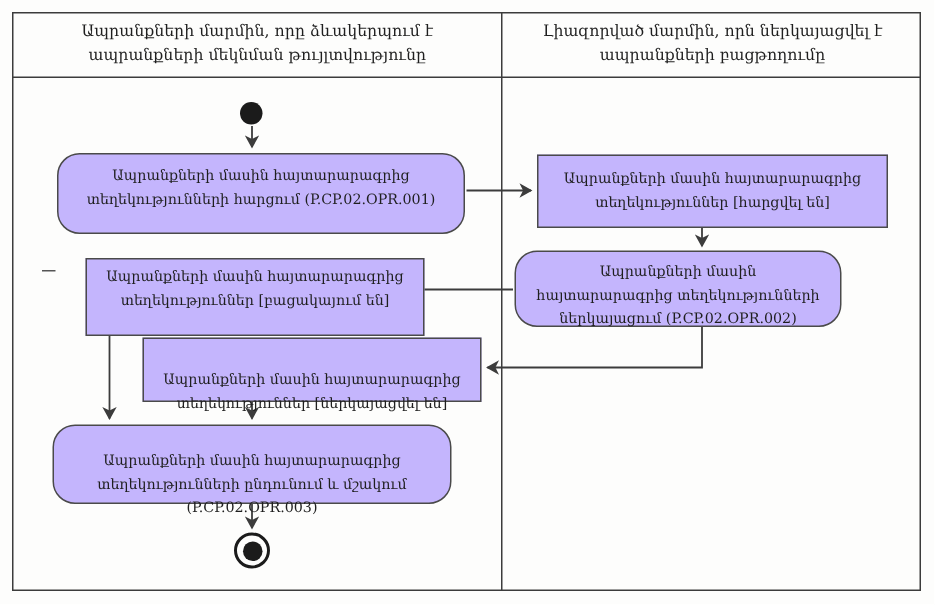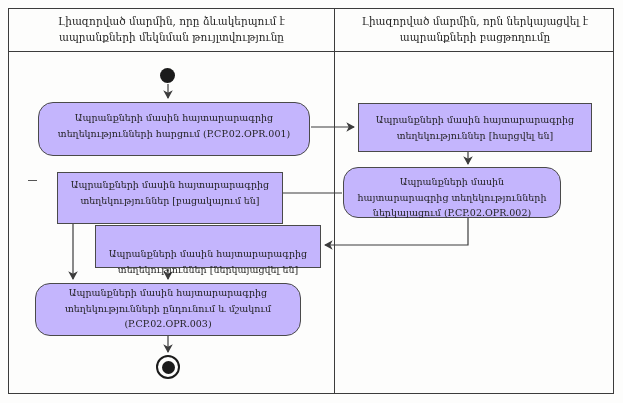--- a/index.html
+++ b/index.html
@@ -65,21 +65,21 @@
     border: 1.3px solid #4a4a4a;
     padding: 7px 10px 4px 10px;
   }
   .node.rounded { border-radius: 15px; }
 
   #activity1 { left: 38px;  top: 102px; width: 272px; height: 54px; }
   #object1   { left: 358px; top: 103px; width: 234px; height: 49px; padding-top: 8px; }
   #activity2 { left: 343px; top: 167px; width: 218px; height: 51px; padding-top: 6px; }
   #object2   { left: 18px;  top: 172px; width: 226px; height: 52px; padding-top: 4px; margin-left: 39px; }
   #object3   { left: 95px;  top: 225px; width: 226px; height: 43px; padding-top: 20px; }
-  #activity3 { left: 35px;  top: 283px; width: 266px; height: 53px; padding-top: 1px; }
+  #activity3 { left: 35px;  top: 283px; width: 266px; height: 53px; padding-top: 16px; }
 
   .start-node {
     position: absolute;
     left: 160px; top: 68px;
     width: 15px; height: 15px;
     border-radius: 50%;
     background: #1b1b1b;
   }
   .end-node {
     position: absolute;
@@ -116,21 +116,21 @@
 </style>
 </head>
 <body>
 
 <div id="stage">
 
   <div class="frame"></div>
   <div class="lane-divider"></div>
   <div class="header-divider"></div>
 
-  <div class="lane-header left">Լիազորված մարմին, որը ձևակերպում է ապրանքների մեկնման թույլտվությունը</div>
+  <div class="lane-header left">Ապրանքների մարմին, որը ձևակերպում է ապրանքների մեկնման թույլտվությունը</div>
   <div class="lane-header right">Լիազորված մարմին, որն ներկայացվել է ապրանքների բացթողումը</div>
 
   <svg id="edges" viewBox="0 0 623 403" xmlns="http://www.w3.org/2000/svg">
     <defs>
       <marker id="arr" viewBox="0 0 10 10" refX="8" refY="5" markerWidth="8" markerHeight="8" orient="auto-start-reverse">
         <path d="M0,0 L9,5 L0,10 L2.5,5 z" fill="#3c3c3c"></path>
       </marker>
     </defs>
     <g stroke="#3c3c3c" stroke-width="1.2" fill="none">
       <line x1="168" y1="84" x2="168" y2="98" marker-end="url(#arr)"></line>

